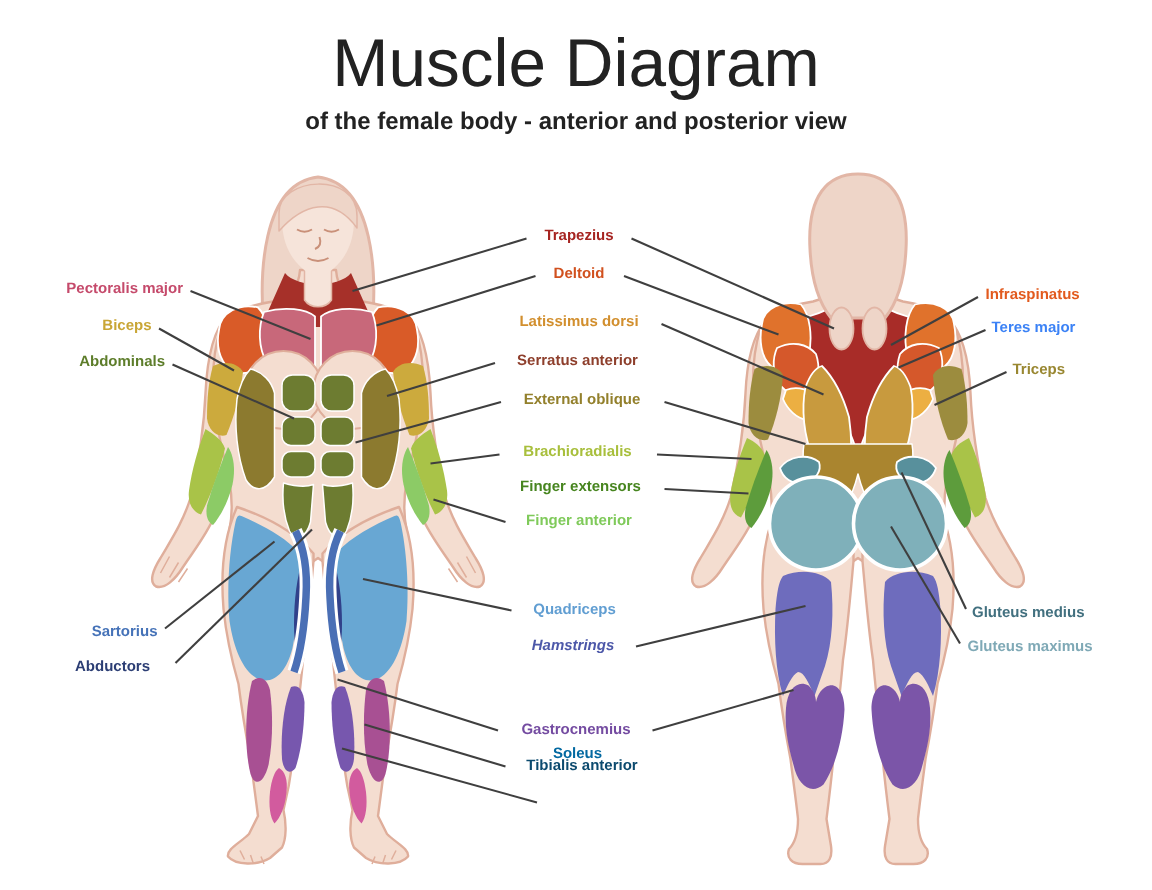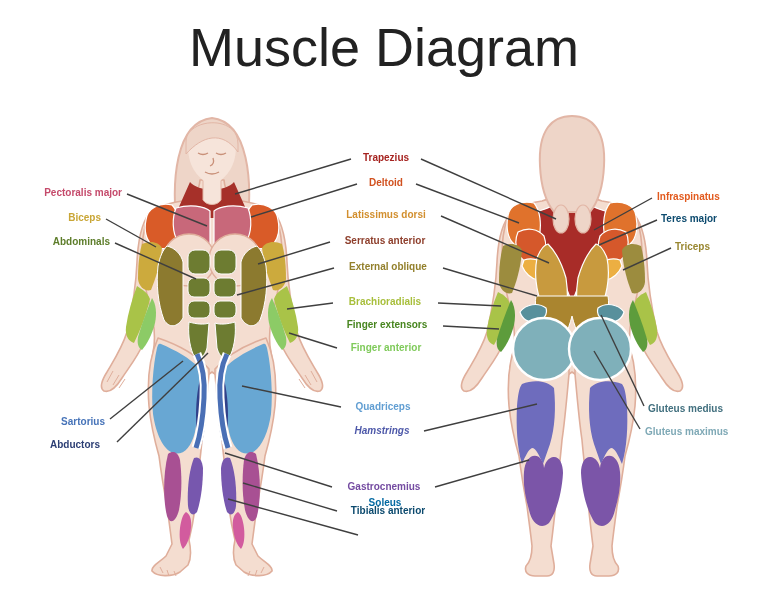--- a/index.html
+++ b/index.html
@@ -1,33 +1,34 @@
 <!DOCTYPE html>
 <html><head>
 <meta charset="utf-8">
 <style>
   html,body{margin:0;padding:0;background:#ffffff;}
   #stage{position:relative;width:768px;height:593px;background:#ffffff;overflow:hidden;
          font-family:"Liberation Sans",sans-serif;}
   .title{position:absolute;left:50%;top:16px;transform:translateX(-50%);
-         font-size:54px;font-weight:400;color:#222;letter-spacing:0px;white-space:nowrap;}
+         font-size:45px;font-weight:400;color:#222;letter-spacing:0px;white-space:nowrap;}
   .subtitle{position:absolute;left:50%;top:73px;transform:translateX(-50%);
             font-size:16px;font-weight:700;color:#222;white-space:nowrap;}
   .lbl{position:absolute;font-size:10px;font-weight:700;white-space:nowrap;line-height:1;}
   .lbl.r{transform:translate(-100%,-50%);}
   .lbl.c{transform:translate(-50%,-50%);}
   .lbl.l{transform:translate(0,-50%);}
   svg{position:absolute;left:0;top:0;}
 </style>
 </head>
 <body>
 
 <div id="stage">
 
   <div class="title">Muscle Diagram</div>
+  <div class="subtitle">of the female body - anterior and posterior view</div>
 
   <svg width="768" height="593" viewBox="0 0 768 593">
 
     <g stroke-linejoin="round">
       <path d="M 178,236 C 170,180 176,122 212,118 C 248,122 254,180 246,236 C 246,252 236,258 212,258 C 188,258 178,252 178,236 Z" stroke="#e2b6a6" stroke-width="2" fill="#eed5c8"></path>
       <path d="M 152,210 C 142,220 138,240 137,262 C 136,286 132,310 127,332 C 122,348 114,360 107,372 C 102,380 99,388 104,391 C 110,393 117,386 122,378 C 130,366 138,356 143,344 C 149,330 153,314 156,296 C 159,276 162,256 164,240 C 165,226 162,214 152,210 Z" stroke="#dfae9b" stroke-width="1.6" fill="#f4ddd0"></path>
       <path d="M 272,210 C 282,220 286,240 287,262 C 288,286 292,310 297,332 C 302,348 310,360 317,372 C 322,380 325,388 320,391 C 314,393 307,386 302,378 C 294,366 286,356 281,344 C 275,330 271,314 268,296 C 265,276 262,256 260,240 C 259,226 262,214 272,210 Z" stroke="#dfae9b" stroke-width="1.6" fill="#f4ddd0"></path>
       <path d="M 200,180 L 224,180 C 225,192 230,198 242,201 C 260,204 272,208 277,219 C 282,235 283,253 281,271 C 279,291 274,305 271,321 C 269,333 269,343 271,353 C 274,365 275,379 272,391 C 258,396 236,390 212,372 C 188,390 166,396 152,391 C 149,379 150,365 153,353 C 155,343 155,333 153,321 C 150,305 145,291 143,271 C 141,253 142,235 147,219 C 152,208 164,204 182,201 C 194,198 199,192 200,180 Z" stroke="#dfae9b" stroke-width="1.6" fill="#f4ddd0"></path>
       <path d="M 158,338 C 149,358 147,382 149,406 C 151,426 155,442 159,456 C 161,472 164,490 167,506 C 169,522 171,536 172,544 L 166,556 C 160,562 151,566 152,571 C 157,577 172,577 180,572 L 188,565 C 191,559 191,549 189,540 C 193,524 196,504 197,486 C 199,468 201,452 202,440 C 205,420 207,396 209,374 L 209,369 C 196,354 176,344 158,338 Z" stroke="#dfae9b" stroke-width="1.6" fill="#f4ddd0"></path>
       <path d="M 266,338 C 275,358 277,382 275,406 C 273,426 269,442 265,456 C 263,472 260,490 257,506 C 255,522 253,536 252,544 L 258,556 C 264,562 273,566 272,571 C 267,577 252,577 244,572 L 236,565 C 233,559 233,549 235,540 C 231,524 228,504 227,486 C 225,468 223,452 222,440 C 219,420 217,396 215,374 L 215,369 C 228,354 248,344 266,338 Z" stroke="#dfae9b" stroke-width="1.6" fill="#f4ddd0"></path>
@@ -221,18 +222,18 @@
   <div class="lbl c" style="left: 385px; top: 302px; color: rgb(168, 191, 60);">Brachioradialis</div>
   <div class="lbl c" style="left: 387px; top: 325px; color: rgb(71, 133, 31);">Finger extensors</div>
   <div class="lbl c" style="left: 386px; top: 348px; color: rgb(127, 202, 90);">Finger anterior</div>
   <div class="lbl c" style="left: 383px; top: 407px; color: rgb(97, 158, 210);">Quadriceps</div>
   <div class="lbl c" style="left: 382px; top: 431px; color: rgb(77, 88, 169); font-style: italic;">Hamstrings</div>
   <div class="lbl c" style="left: 384px; top: 487px; color: rgb(116, 75, 161);">Gastrocnemius</div>
   <div class="lbl c" style="left: 388px; top: 511px; color: #0c4a6e;">Tibialis anterior</div>
   <div class="lbl c" style="left: 385px; top: 503px; color: #0369a1;">Soleus</div>
 
   <div class="lbl l" style="left: 657px; top: 197px; color: rgb(226, 90, 30);">Infraspinatus</div>
-  <div class="lbl l" style="left: 661px; top: 219px; color: #0c4a6e;">Teres major</div>
+  <div class="lbl l" style="left: 661px; top: 219px; color: #3b82f6;">Teres major</div>
   <div class="lbl l" style="left: 675px; top: 247px; color: rgb(153, 135, 49);">Triceps</div>
   <div class="lbl l" style="left: 648px; top: 409px; color: rgb(66, 112, 127);">Gluteus medius</div>
   <div class="lbl l" style="left: 645px; top: 432px; color: rgb(127, 169, 182);">Gluteus maximus</div>
 
 </div>
 
 </body></html>

